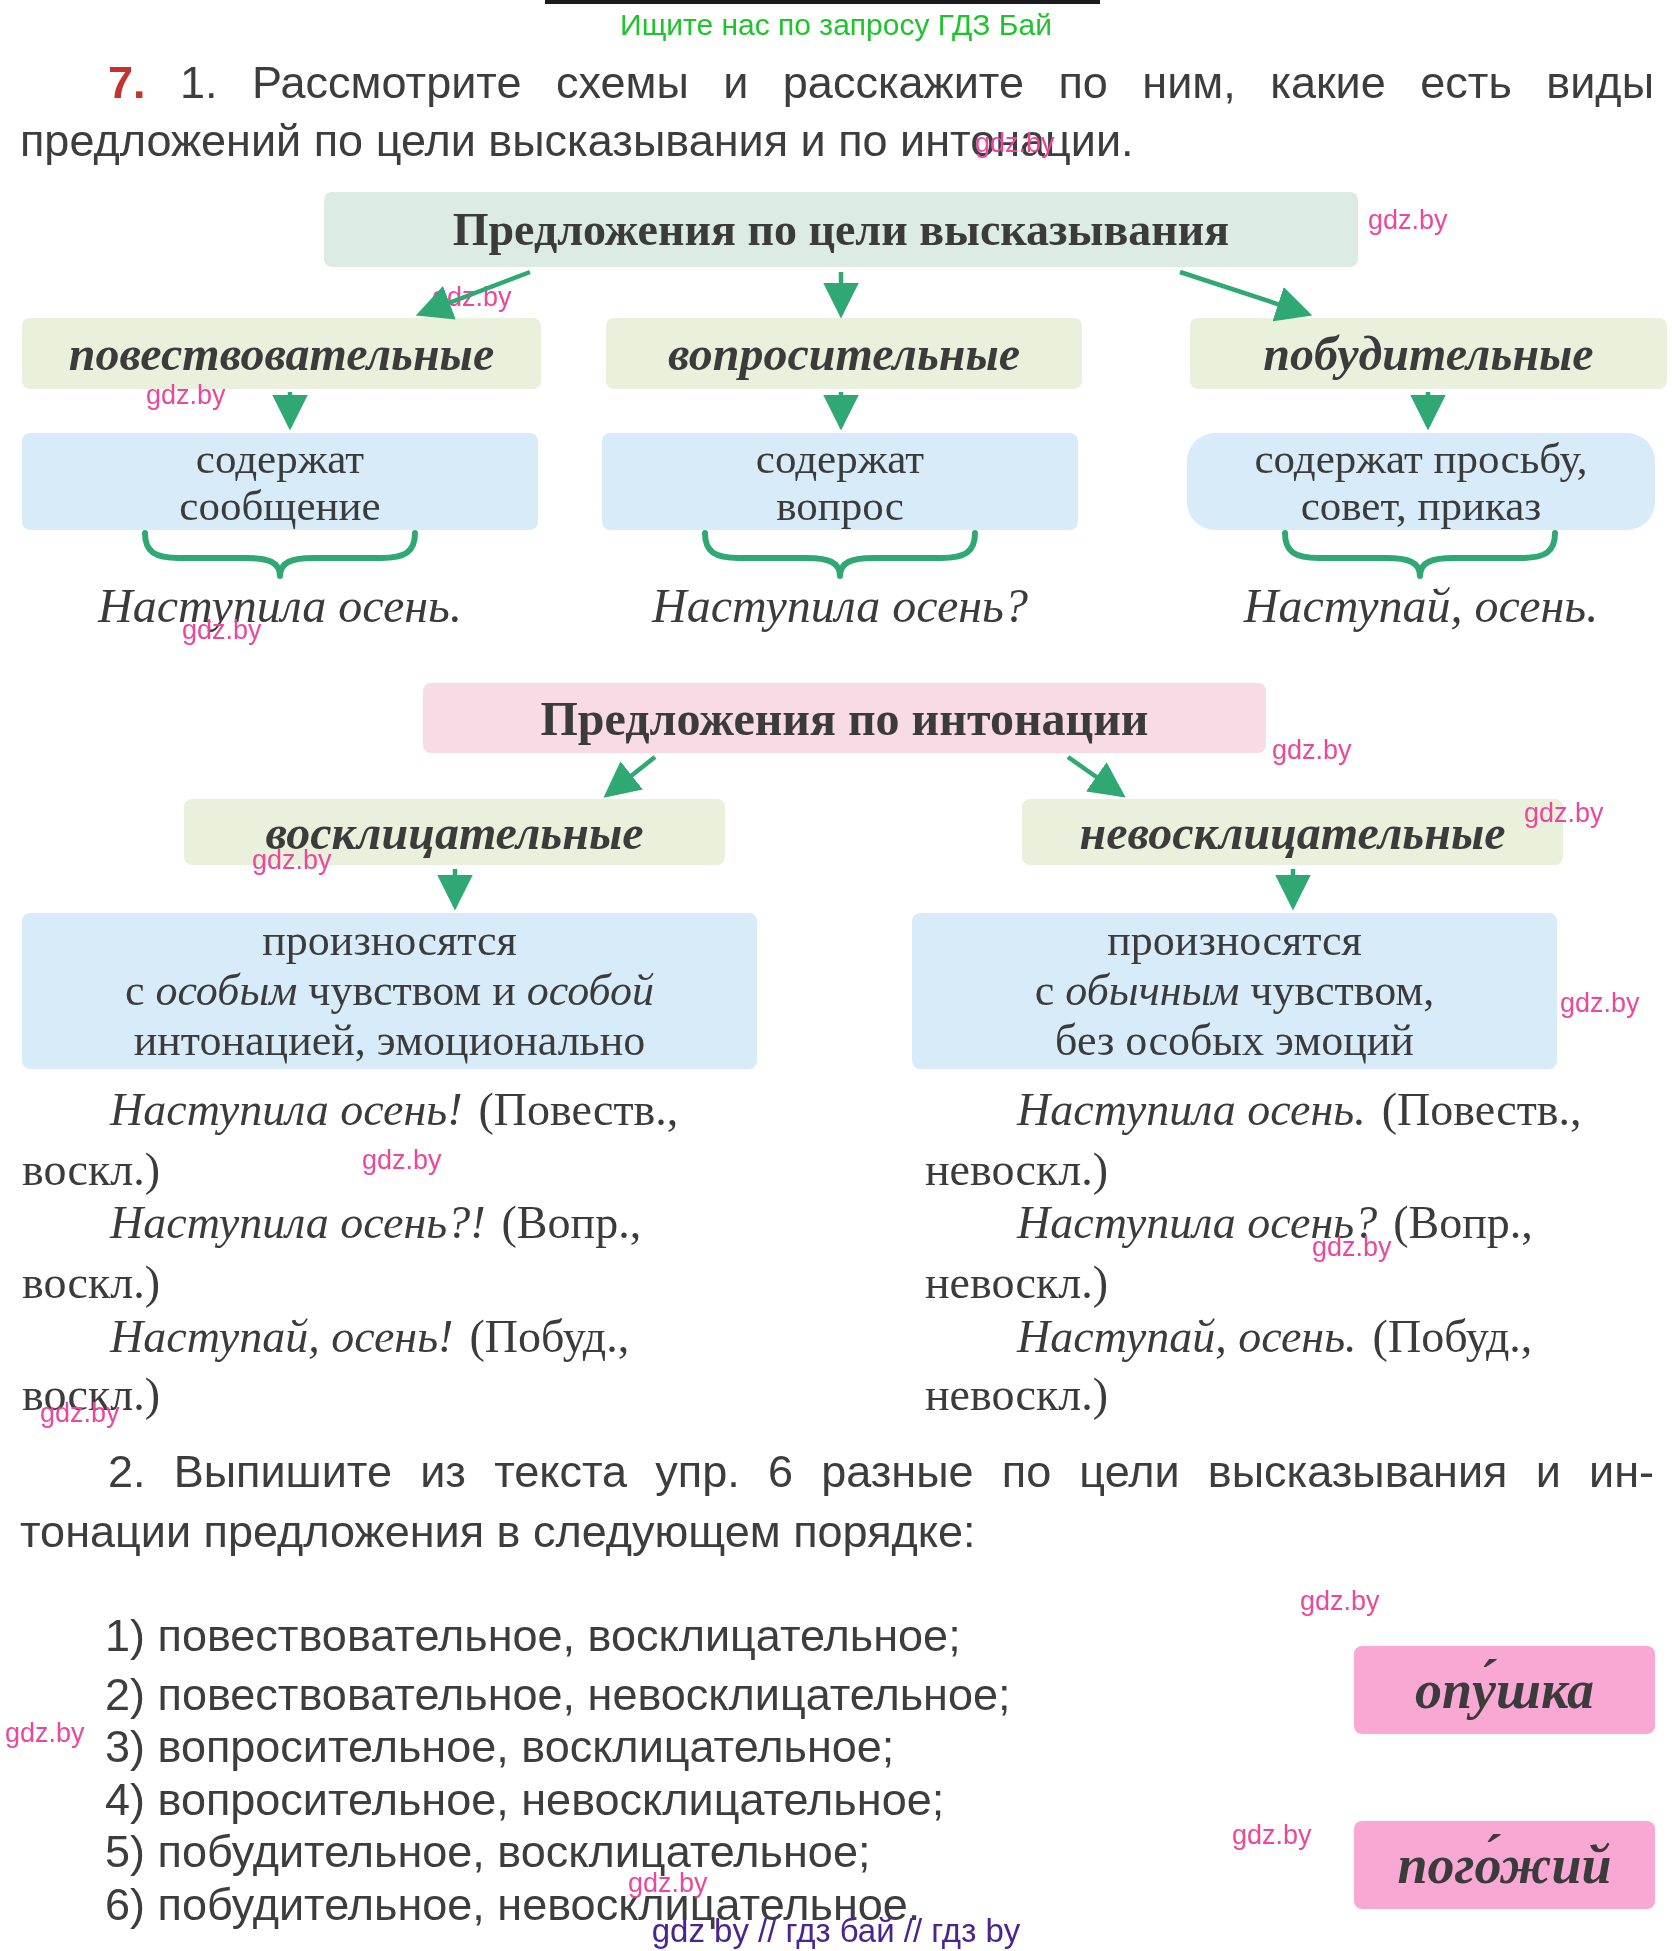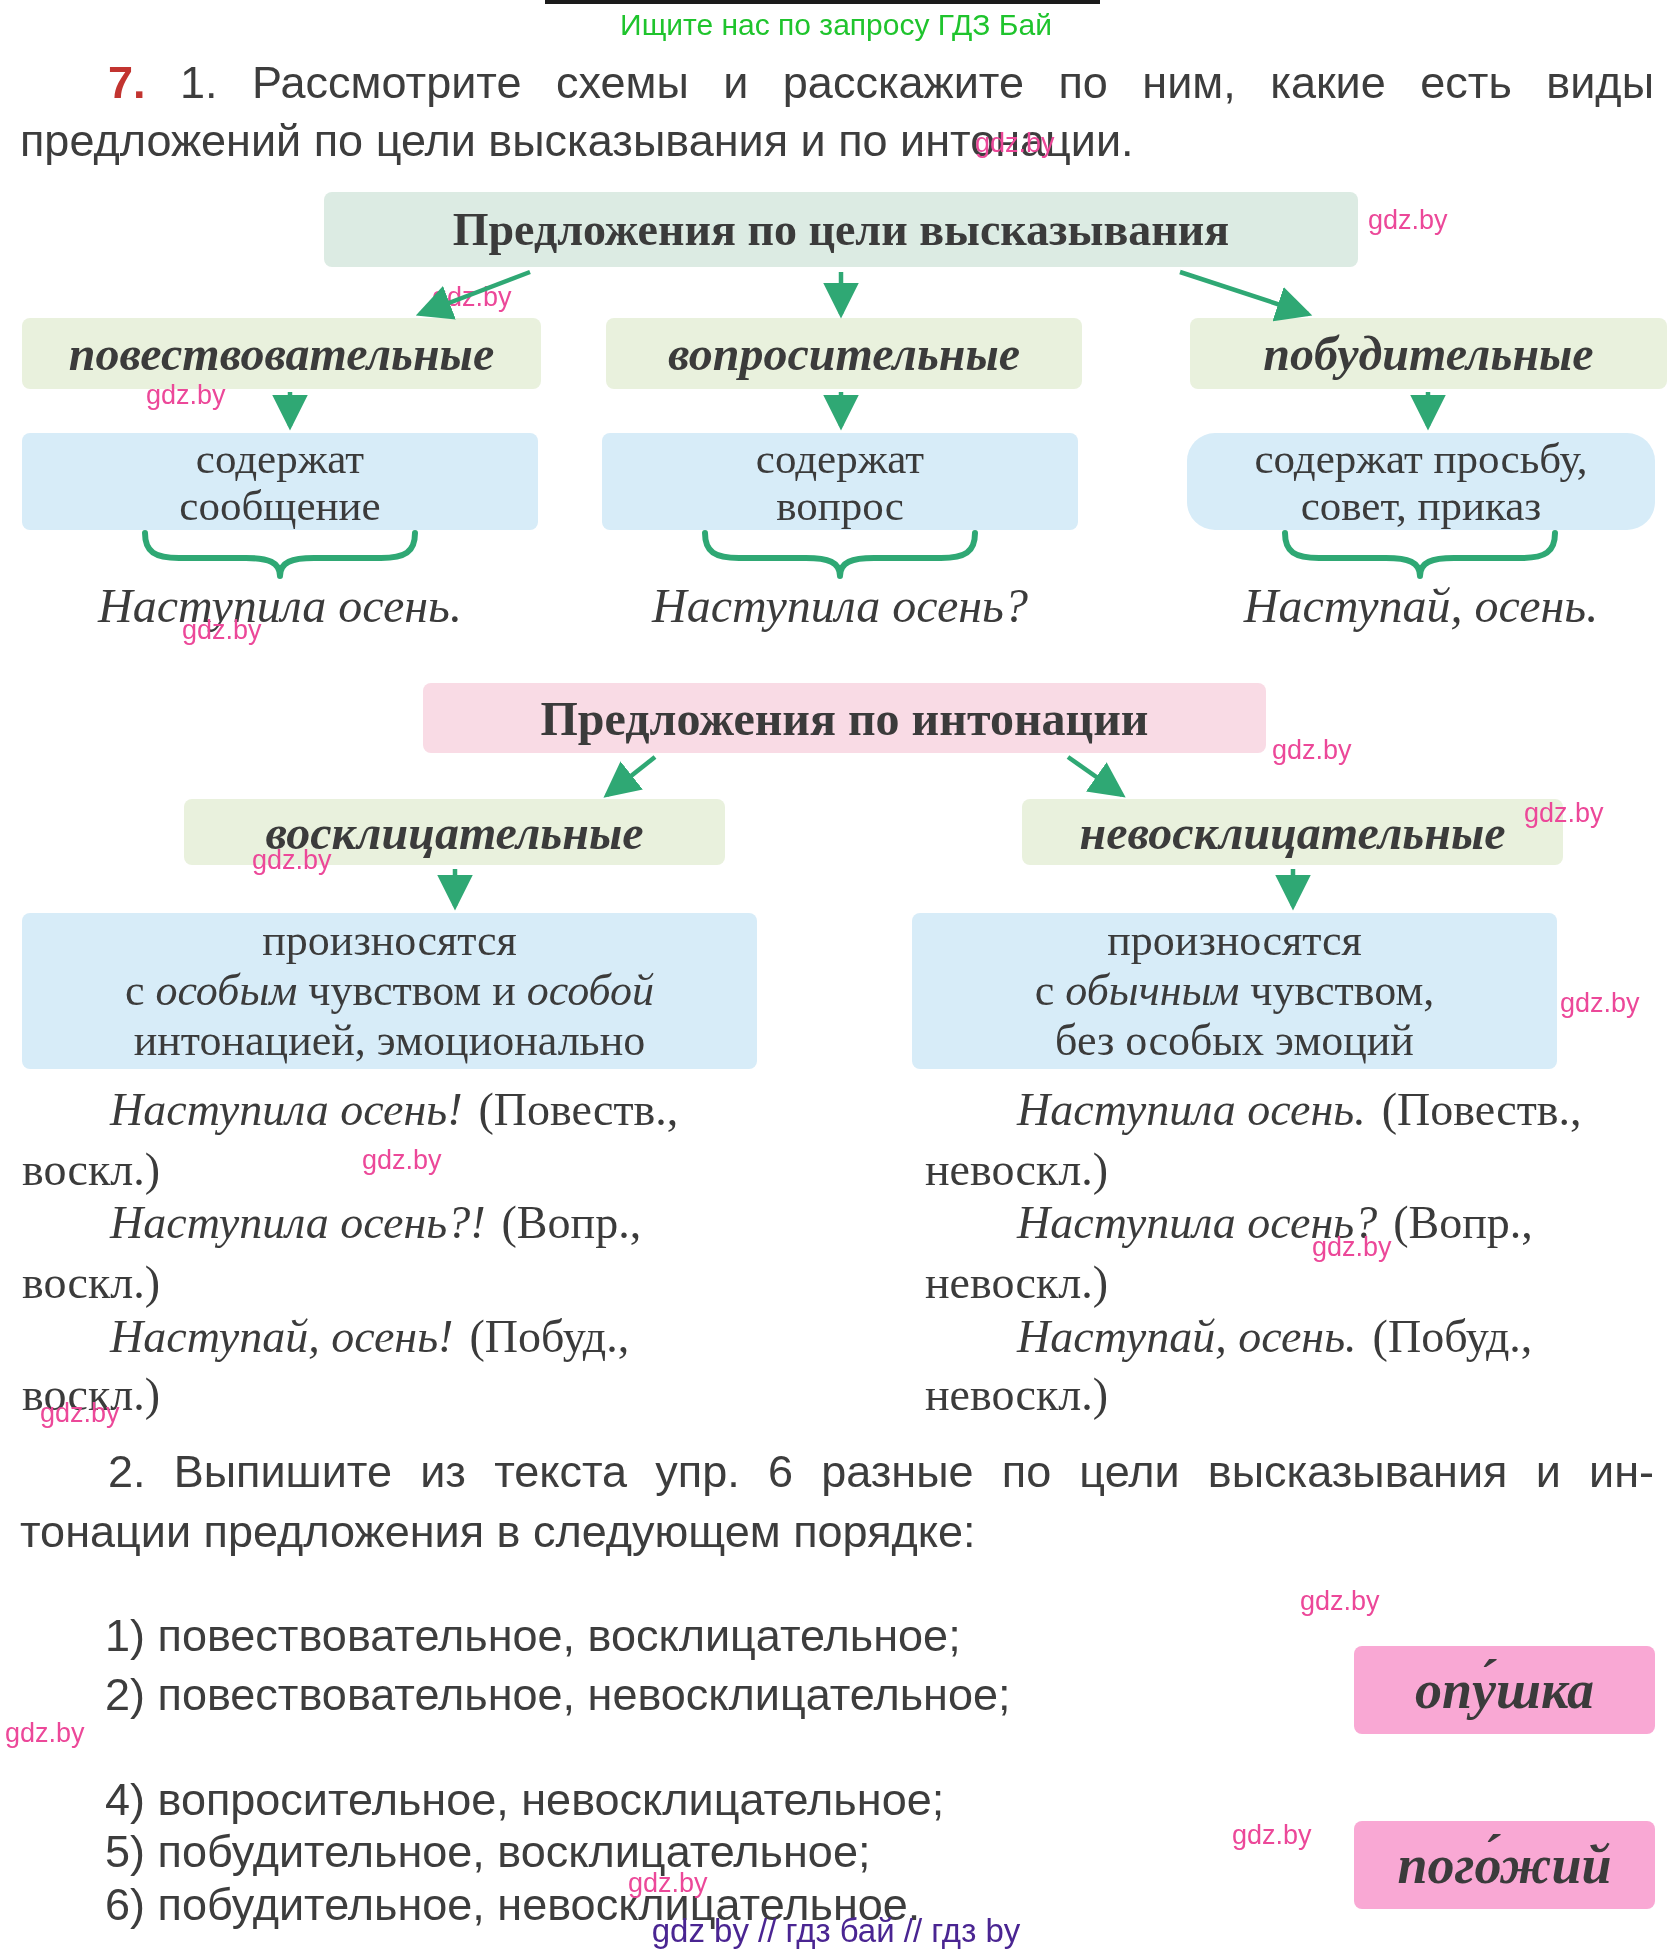--- a/index.html
+++ b/index.html
@@ -116,20 +116,21 @@
   <div class="abs exline" style="left:925px;top:1368px;">невоскл.)</div>
 
   <div class="abs introline just" style="top:1445px;left:108px;width:1546px;">
     <span>2.</span>
     <span>Выпишите из текста упр. 6 разные по цели высказывания и ин-</span>
   </div>
   <div class="abs introline" style="top:1505px;left:20px;">тонации предложения в следующем порядке:</div>
 
   <div class="abs listitem" style="left:105px;top:1566px;">1) повествовательное, восклицательное;</div>
   <div class="abs listitem" style="left:105px;top:1625px;">2) повествовательное, невосклицательное;</div>
+  <div class="abs listitem" style="left:105px;top:1677px;">3) вопросительное, восклицательное;</div>
   <div class="abs listitem" style="left:105px;top:1730px;">4) вопросительное, невосклицательное;</div>
   <div class="abs listitem" style="left:105px;top:1782px;">5) побудительное, восклицательное;</div>
   <div class="abs listitem" style="left:105px;top:1835px;">6) побудительное, невосклицательное.</div>
 
   <div class="box peach" style="left:1354px;top:1646px;width:301px;height:88px;">
     <span class="vocab">опу́шка</span>
   </div>
   <div class="box peach" style="left:1354px;top:1821px;width:301px;height:88px;">
     <span class="vocab">пого́жий</span>
   </div>

